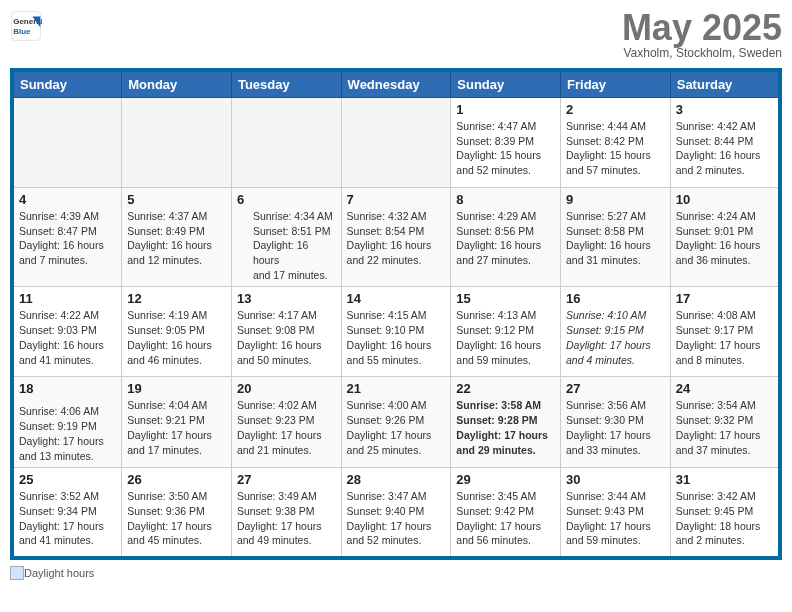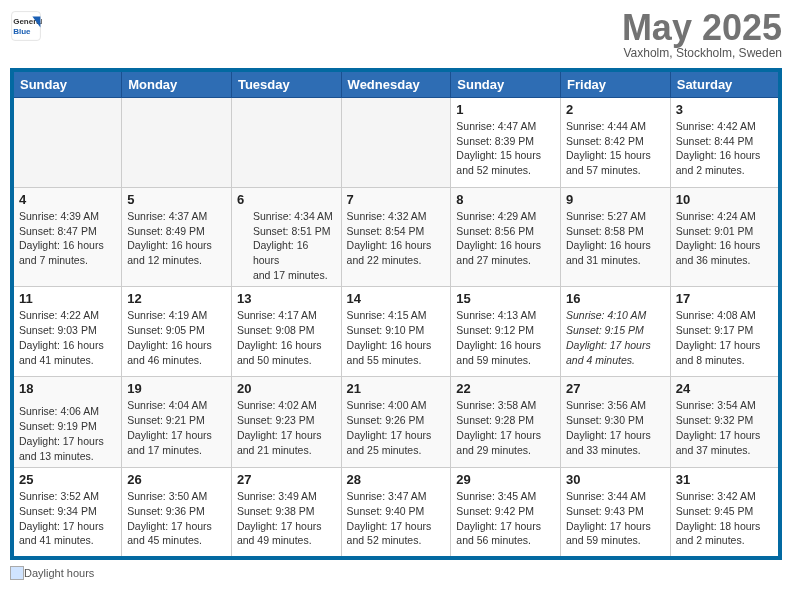--- a/index.html
+++ b/index.html
@@ -278,21 +278,21 @@
         </td>
         <td>
           <div class="day-number">21</div>
           <div class="day-info" style="white-space: pre-line;">Sunrise: 4:00 AM
 Sunset: 9:26 PM
 Daylight: 17 hours
 and 25 minutes.</div>
         </td>
         <td>
           <div class="day-number">22</div>
-          <div class="day-info" style="white-space: pre-line;">Sunrise: 3:58 AM
+          <div class="day-info" style="white-space: pre-line; font-weight: bold;">Sunrise: 3:58 AM
 Sunset: 9:28 PM
 Daylight: 17 hours
 and 29 minutes.</div>
         </td>
         <td>
           <div class="day-number">27</div>
           <div class="day-info" style="white-space: pre-line;">Sunrise: 3:56 AM
 Sunset: 9:30 PM
 Daylight: 17 hours
 and 33 minutes.</div>

